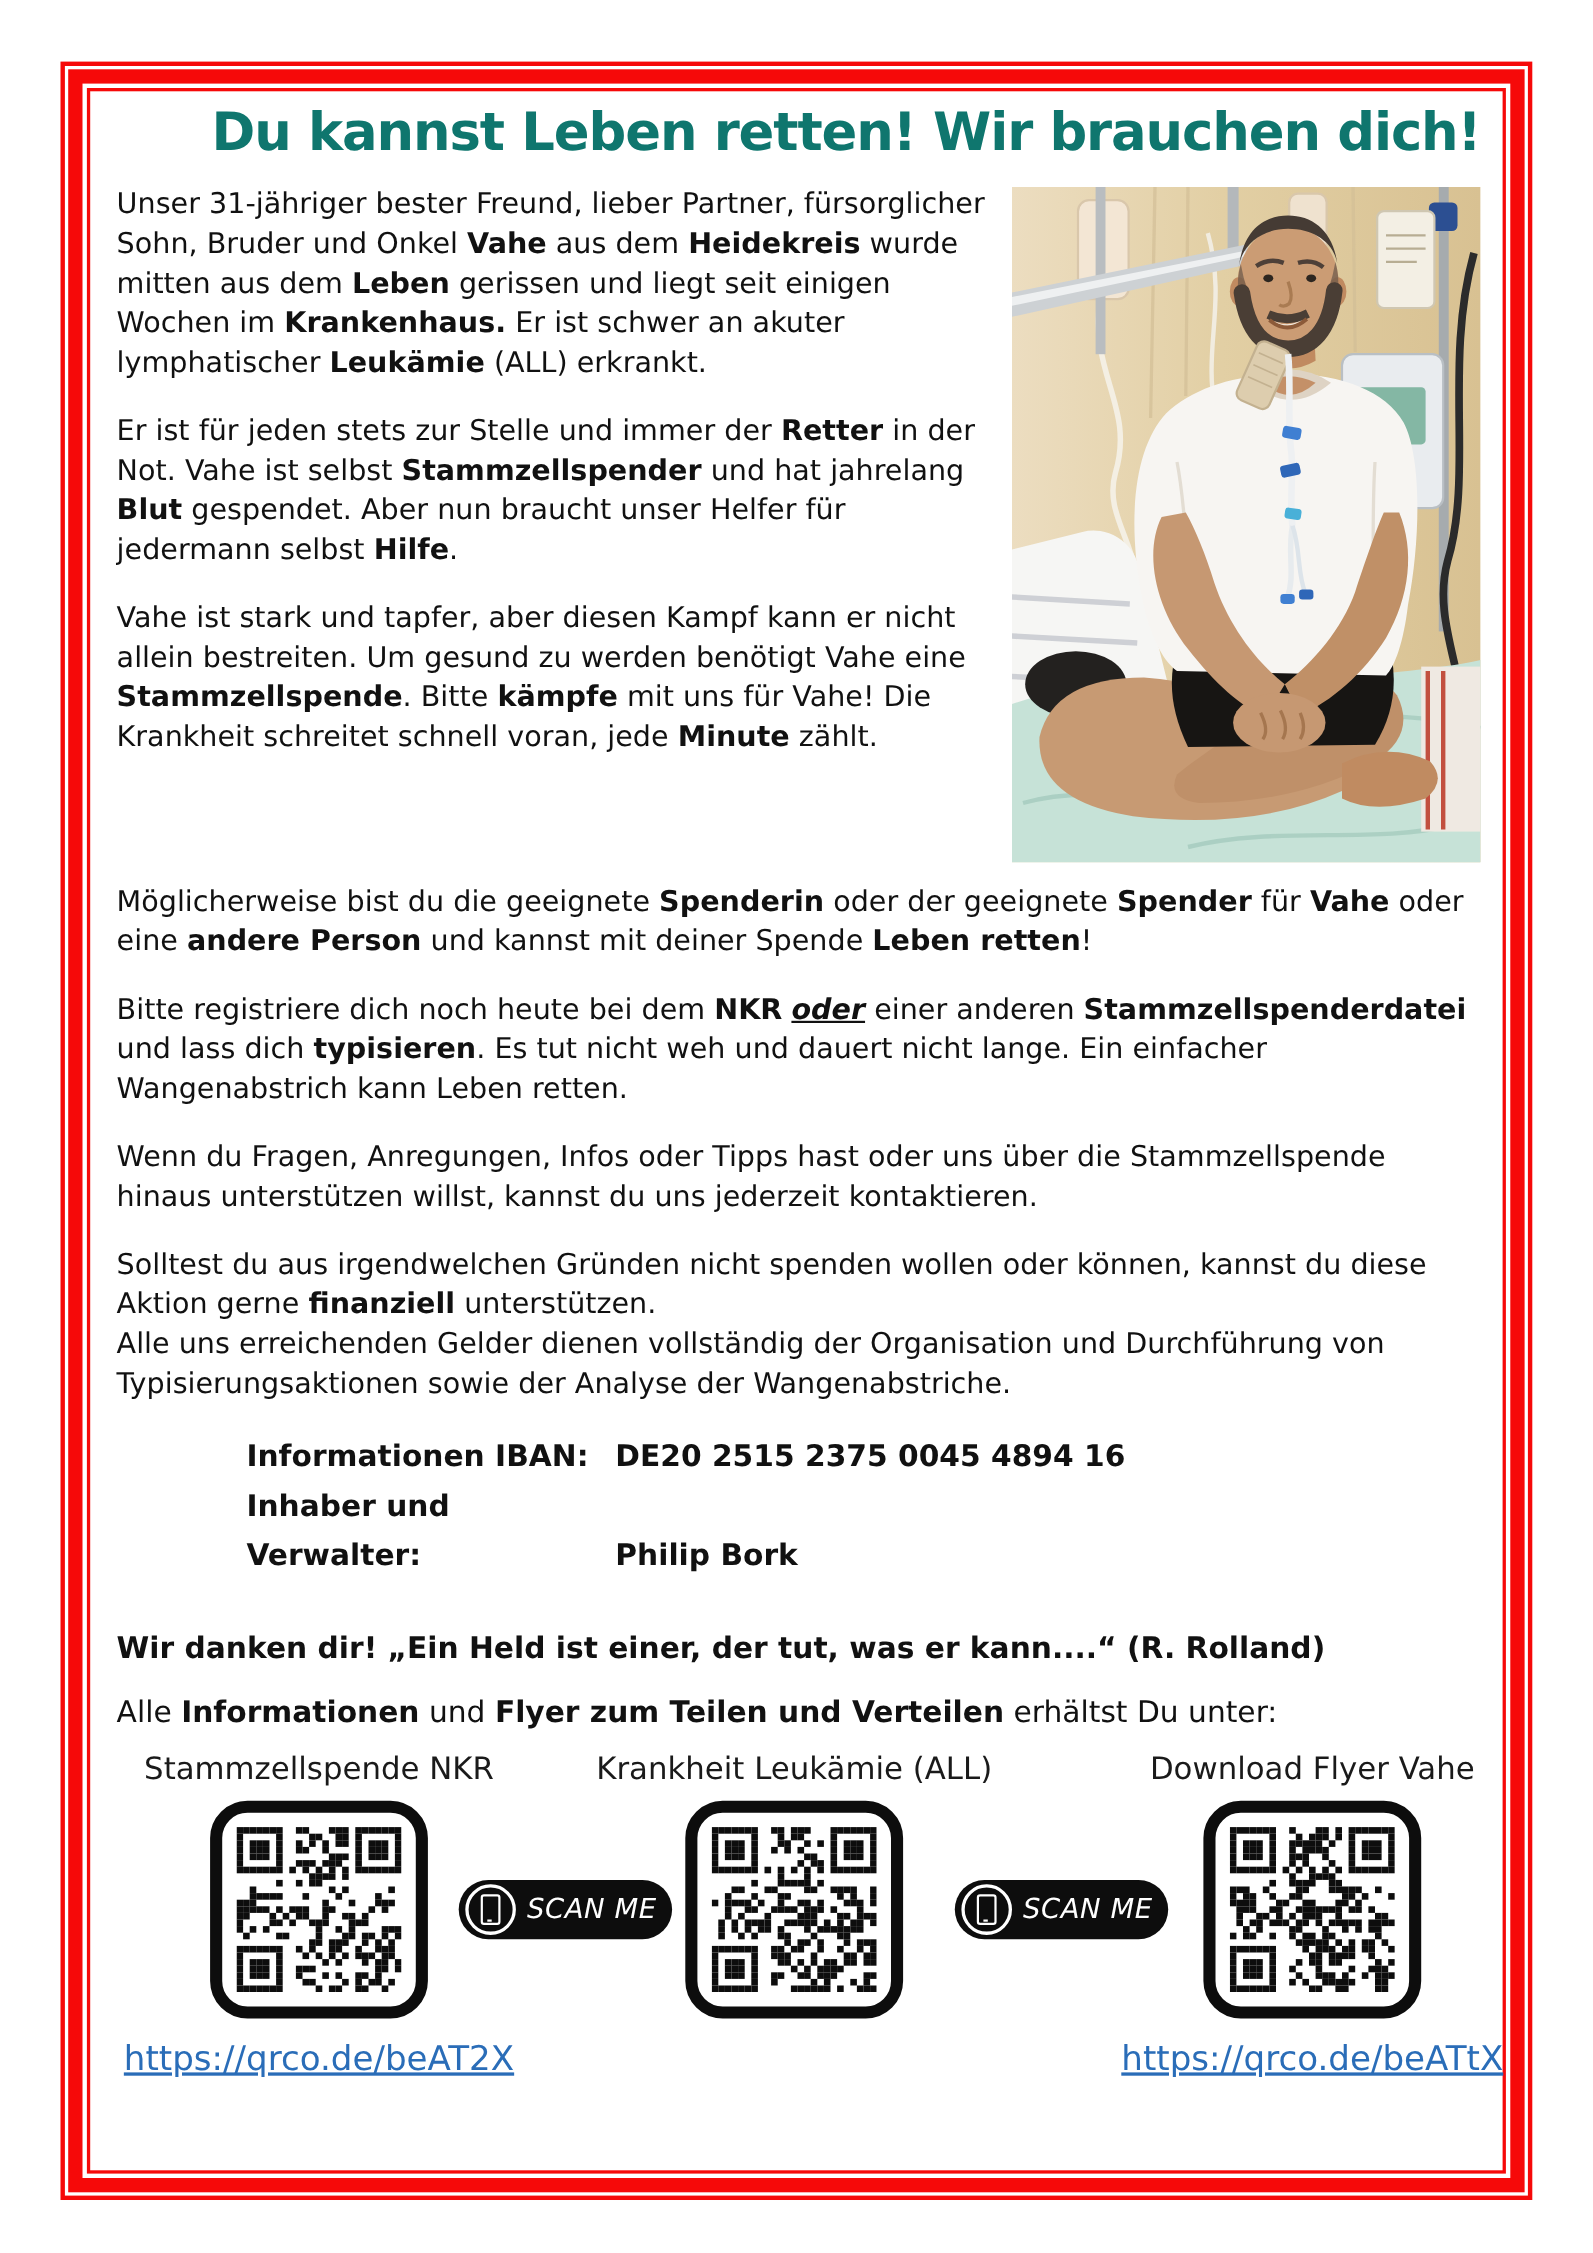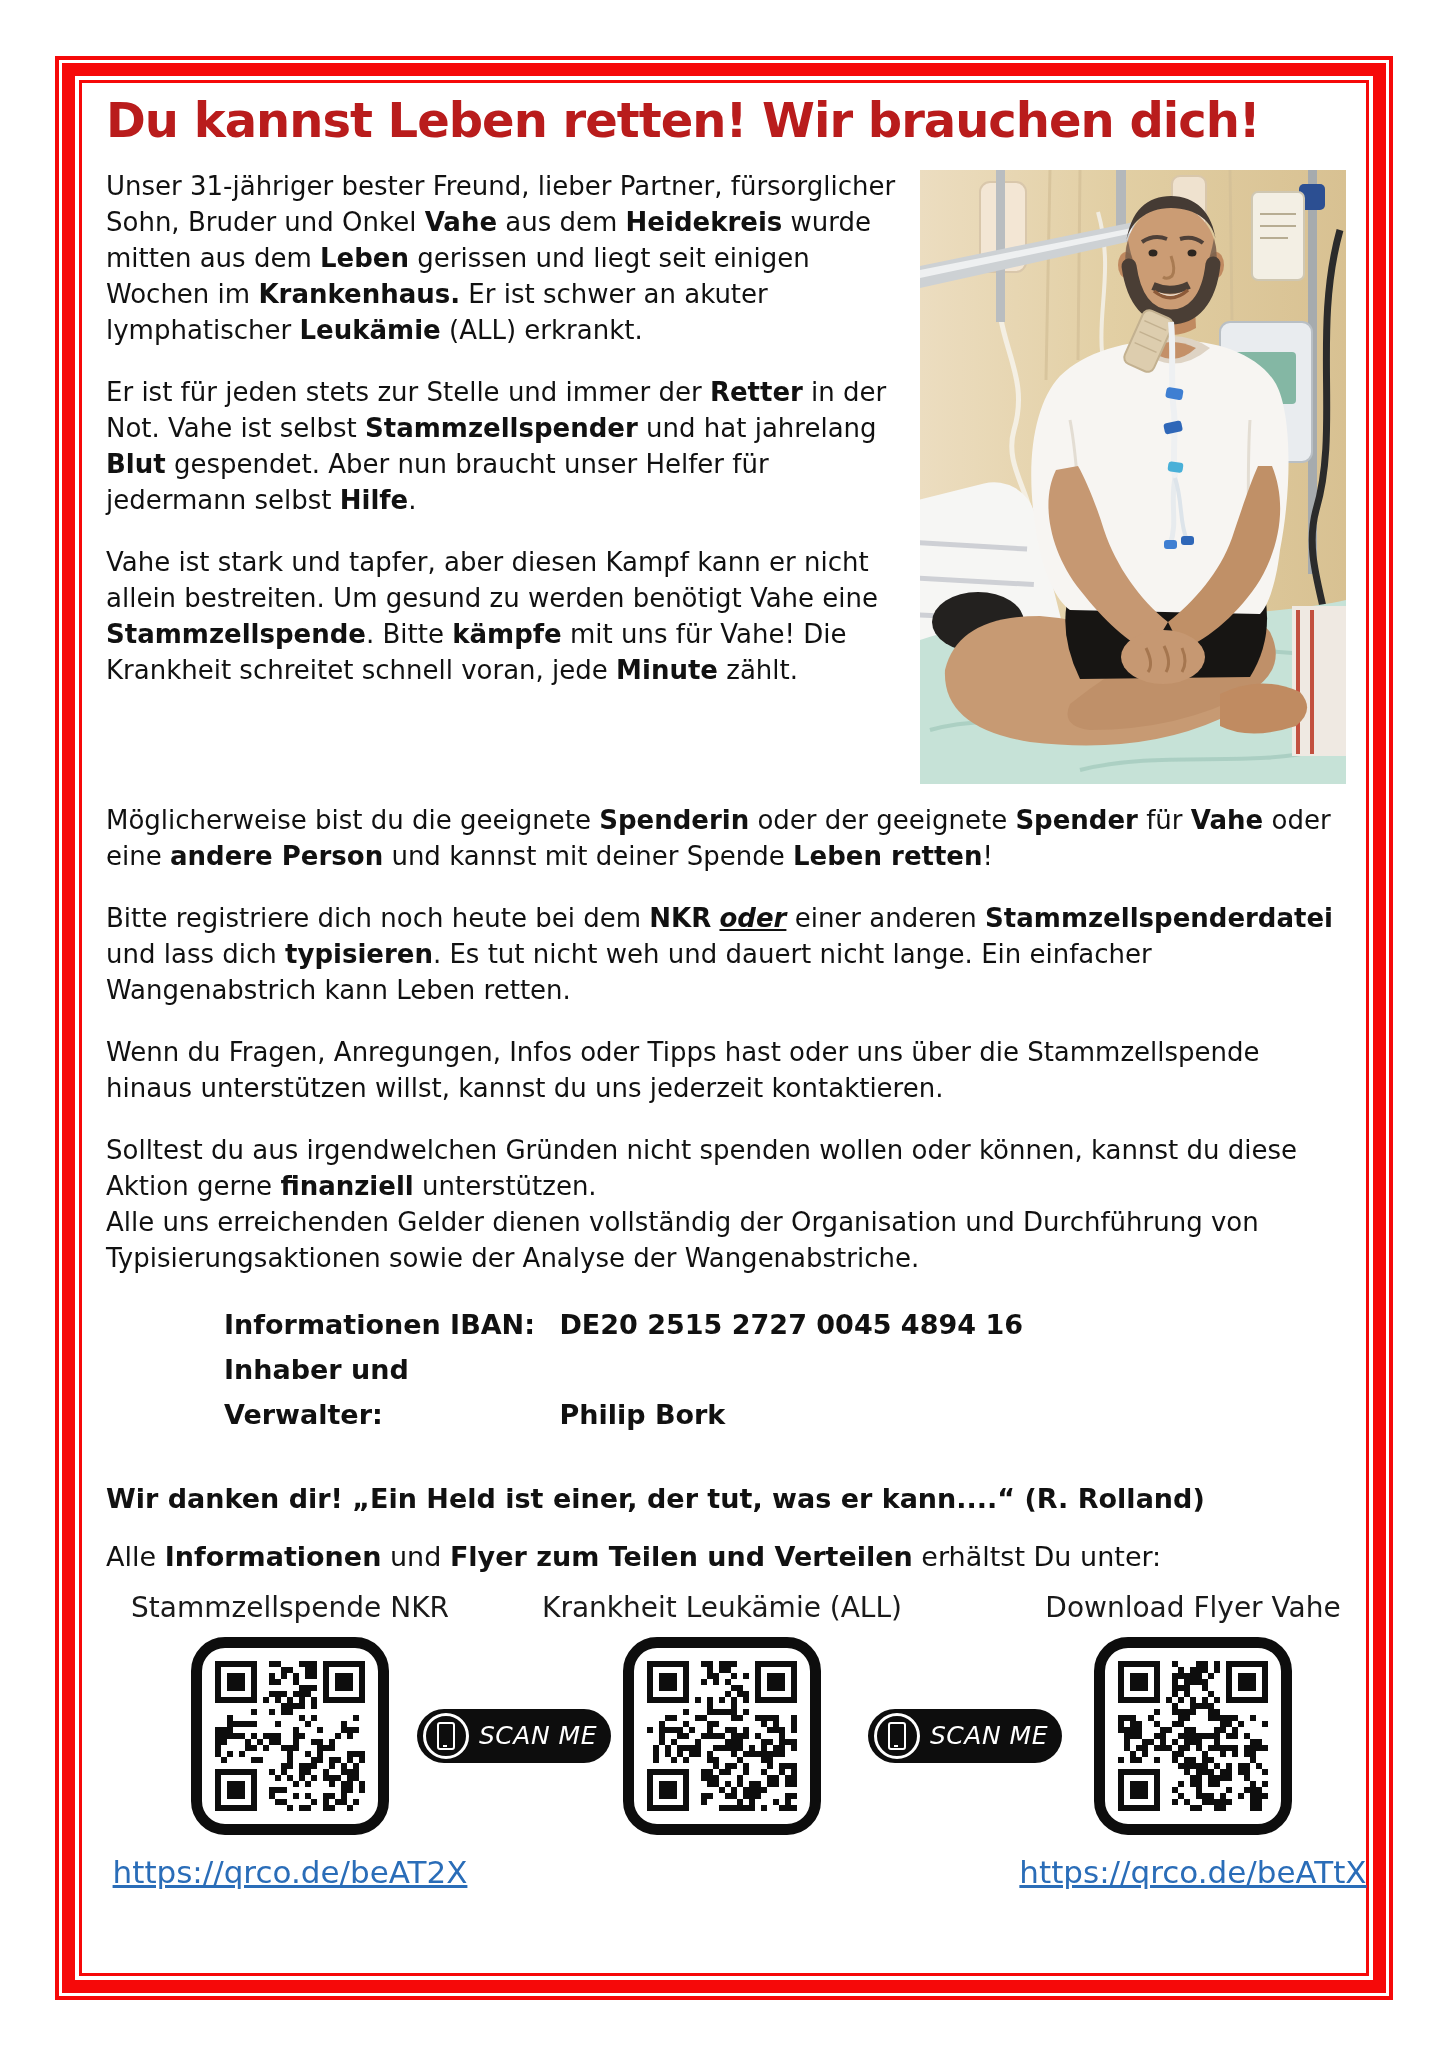--- a/index.html
+++ b/index.html
@@ -5,21 +5,21 @@
   html,body{margin:0;padding:0;background:#ffffff;}
   .page{position:relative;width:1448px;height:2048px;background:#ffffff;overflow:hidden;
         font-family:"DejaVu Sans",sans-serif;color:#111;}
   
   .frame-a{position:absolute;left:55px;top:56px;right:55px;bottom:48px;border:4px solid var(--red);}
   .frame-b{position:absolute;inset:3px;border:13px solid var(--red);}
   .frame-c{position:absolute;inset:4px;border:3px solid var(--red);}
   .content{position:absolute;inset:0;padding:12px 20px 0 24px;}
 
   h1.title{margin:0 0 22px 0;font-size:48px;line-height:1.06;font-weight:bold;
-           letter-spacing:-1px;text-align:left;white-space:nowrap;color:#b91c1c;}
+           letter-spacing:-1px;text-align:right;white-space:nowrap;color:#0f766e;}
 
   .bodytext{font-size:26px;line-height:36px;}
   .bodytext p{margin:0 0 26px 0;}
   p.clear{clear:right;}
   .photo{float:right;width:426px;height:614px;margin:2px 0 18px 22px;}
   .photo svg{display:block;width:100%;height:100%;}
 
   .email-line{text-align:center;font-size:27px;line-height:40px;font-weight:bold;margin:0 0 26px 0;}
   .email-line a{color:var(--linkblue);text-decoration:underline;}
 
@@ -193,21 +193,21 @@
       <p class="clear"><span>Möglicherweise bist du die geeignete </span><span style="font-weight: bold;">Spenderin</span><span> oder der geeignete </span><span style="font-weight: bold;">Spender</span><span> für </span><span style="font-weight: bold;">Vahe</span><span> oder eine </span><span style="font-weight: bold;">andere Person</span><span> und kannst mit deiner Spende </span><span style="font-weight: bold;">Leben retten</span><span>!</span></p>
       <p><span>Bitte registriere dich noch heute bei dem </span><span style="font-weight: bold;">NKR</span><span> </span><span style="font-weight: bold; font-style: italic; text-decoration: underline;">oder</span><span> einer anderen </span><span style="font-weight: bold;">Stammzellspenderdatei</span><span> und lass dich </span><span style="font-weight: bold;">typisieren</span><span>. Es tut nicht weh und dauert nicht lange. Ein einfacher Wangenabstrich kann Leben retten.</span></p>
       <p><span>Wenn du Fragen, Anregungen, Infos oder Tipps hast oder uns über die Stammzellspende hinaus unterstützen willst, kannst du uns jederzeit kontaktieren.</span></p>
 
 
       <p><span>Solltest du aus irgendwelchen Gründen nicht spenden wollen oder können, kannst du diese Aktion gerne </span><span style="font-weight: bold;">finanziell</span><span> unterstützen.</span><br><span>Alle uns erreichenden Gelder dienen vollständig der Organisation und Durchführung von Typisierungsaktionen sowie der Analyse der Wangenabstriche.</span></p>
 
       <div class="bank">
         <div class="bank-row">
           <span class="lbl">Informationen IBAN:</span>
-          <span class="val">DE20 2515 2727 0045 4894 16</span>
+          <span class="val">DE20 2515 2375 0045 4894 16</span>
         </div>
         <div class="bank-row">
           <span class="lbl">Inhaber und Verwalter:</span>
           <span class="val">Philip Bork</span>
         </div>
       </div>
 
       <div class="thanks">Wir danken dir! „Ein Held ist einer, der tut, was er kann....“ (R. Rolland)</div>
       <div class="infoline"><span>Alle </span><span style="font-weight: bold;">Informationen</span><span> und </span><span style="font-weight: bold;">Flyer zum Teilen und Verteilen</span><span> erhältst Du unter:</span></div>
 

